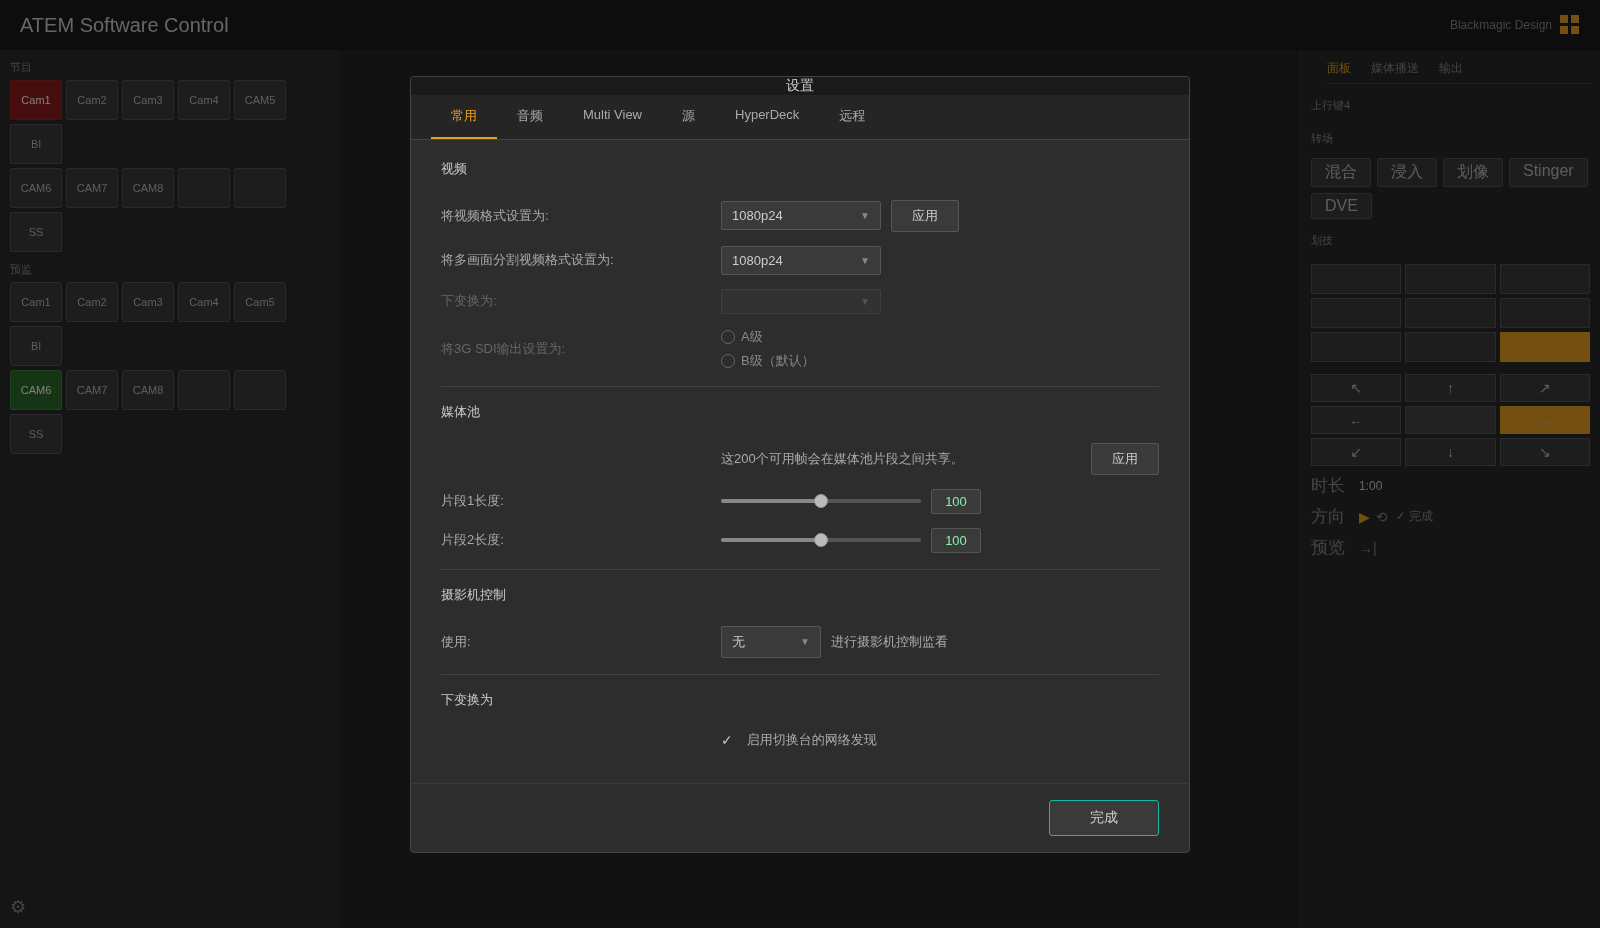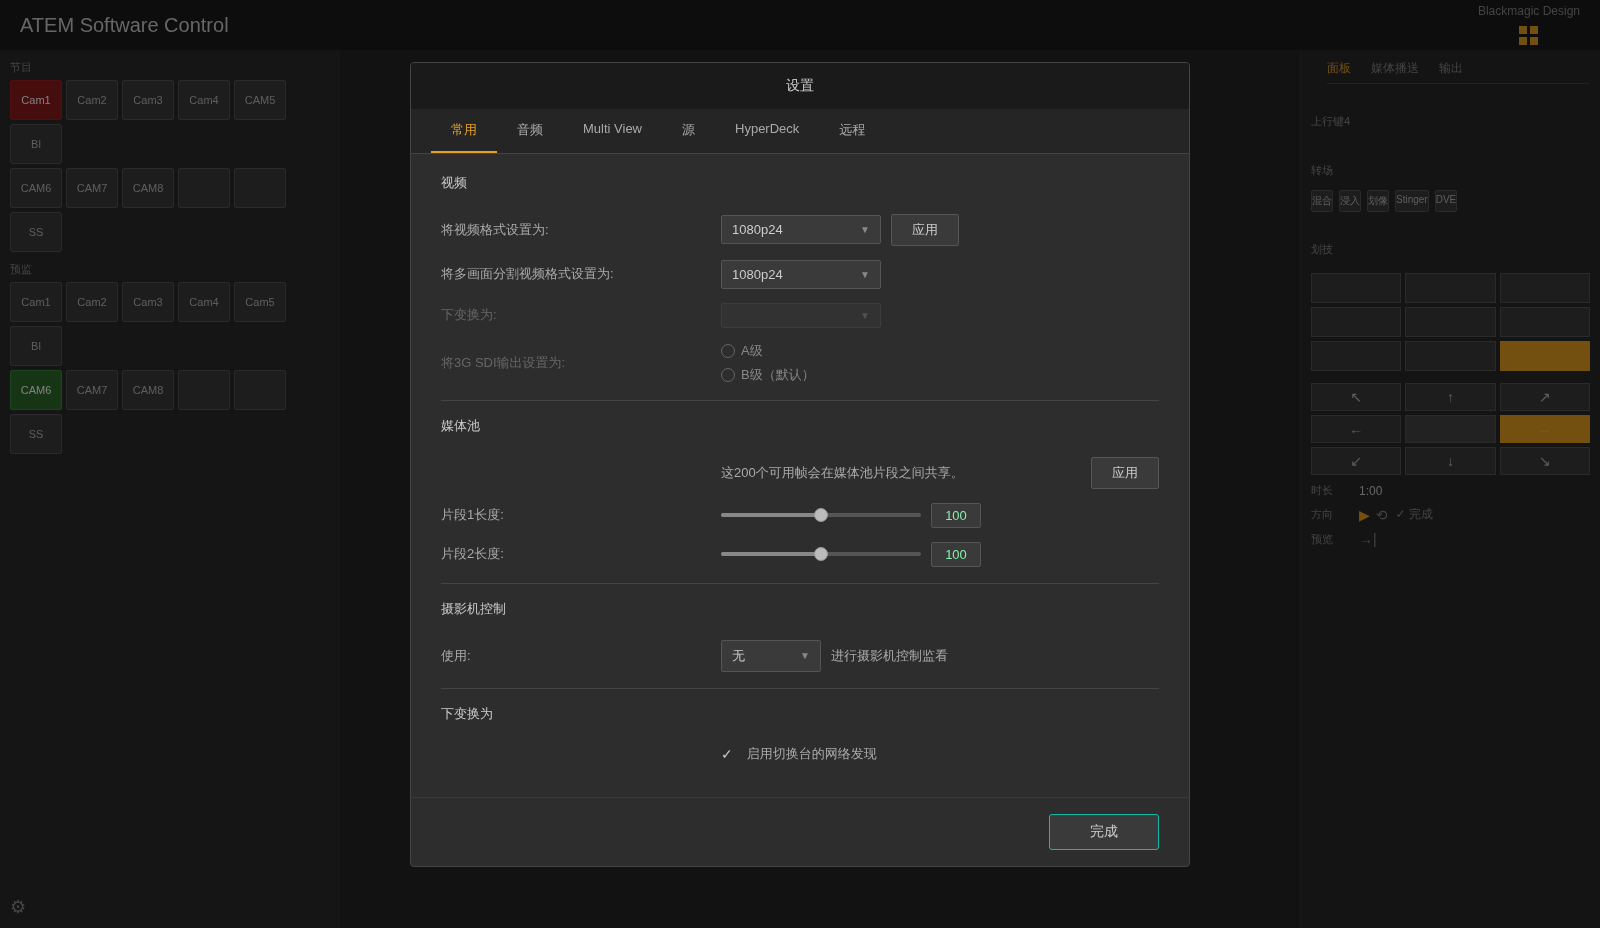--- a/index.html
+++ b/index.html
@@ -37,21 +37,20 @@
       font-size: 20px;
       font-weight: 300;
     }
 
     .bmd-logo {
       color: #888;
       font-size: 12px;
       display: flex;
       align-items: center;
       gap: 8px;
-      flex-direction: column;
     }
 
     .bmd-squares {
       display: grid;
       grid-template-columns: 1fr 1fr;
       gap: 2px;
       width: 20px;
       height: 20px;
     }
 
@@ -140,35 +139,35 @@
       cursor: pointer;
     }
 
     .right-tab.inactive {
       color: #888;
     }
 
     .right-section-label {
       color: #888;
       font-size: 11px;
-      margin: 22px 0 4px;
+      margin: 6px 0 4px;
     }
 
     .transition-row {
       display: flex;
       gap: 6px;
       flex-wrap: wrap;
     }
 
     .trans-btn {
-      padding: 3px 0;
+      padding: 3px 13px;
       background: #3a3a3a;
       border: 1px solid #555;
       color: #bbb;
-      font-size: 10px;
+      font-size: 16px;
       cursor: pointer;
       border-radius: 2px;
     }
 
     .wipe-grid {
       display: grid;
       grid-template-columns: repeat(3, 1fr);
       gap: 4px;
       margin-top: 4px;
     }
@@ -217,21 +216,21 @@
       display: flex;
       align-items: center;
       gap: 8px;
       font-size: 12px;
       color: #aaa;
     }
 
     .right-row-label {
       width: 40px;
       color: #888;
-      font-size: 11px;
+      font-size: 17px;
     }
 
     .duration-val {
       color: #ccc;
     }
 
     .play-controls {
       display: flex;
       gap: 6px;
       align-items: center;
@@ -276,21 +275,21 @@
     .dialog {
       width: 780px;
       background: #2d2d2d;
       border: 1px solid #444;
       border-radius: 4px;
       overflow: hidden;
     }
 
     .dialog-titlebar {
       background: #1a1a1a;
-      padding: 14px 20px;
+      padding: 0 20px;
       text-align: center;
       color: #ccc;
       font-size: 14px;
     }
 
     .dialog-tabs {
       display: flex;
       gap: 0;
       border-bottom: 1px solid #444;
       background: #252525;

